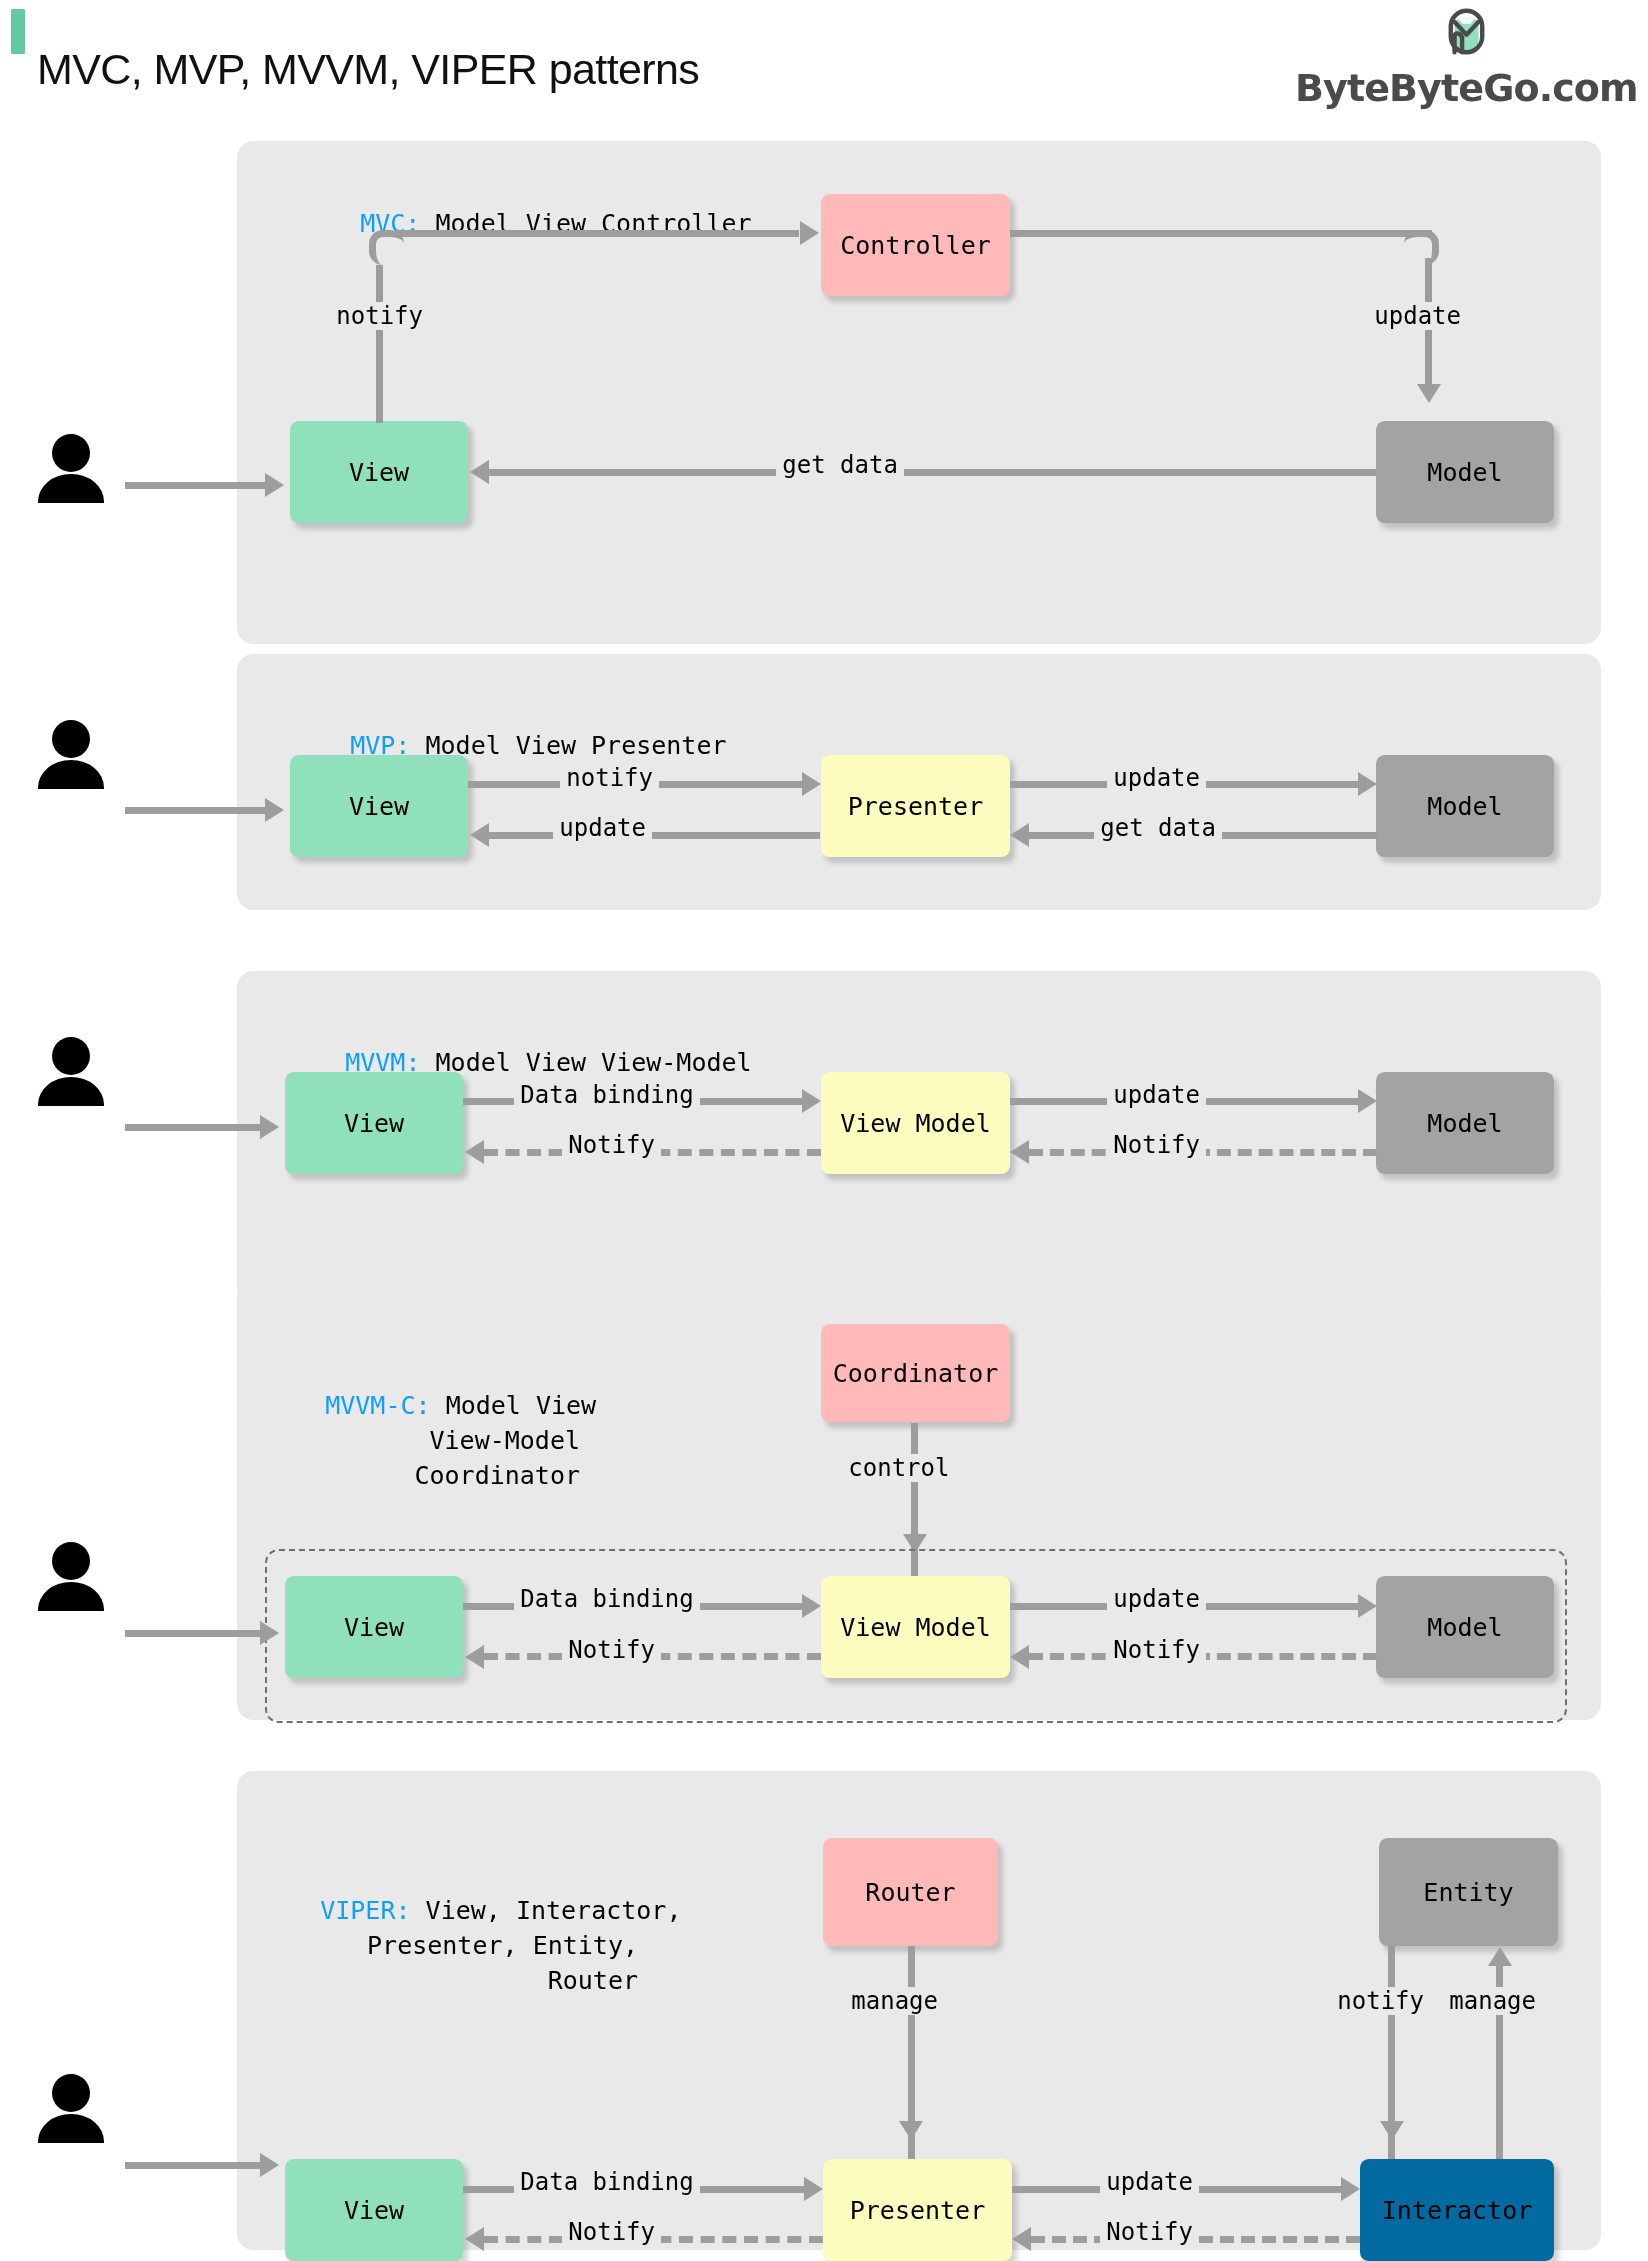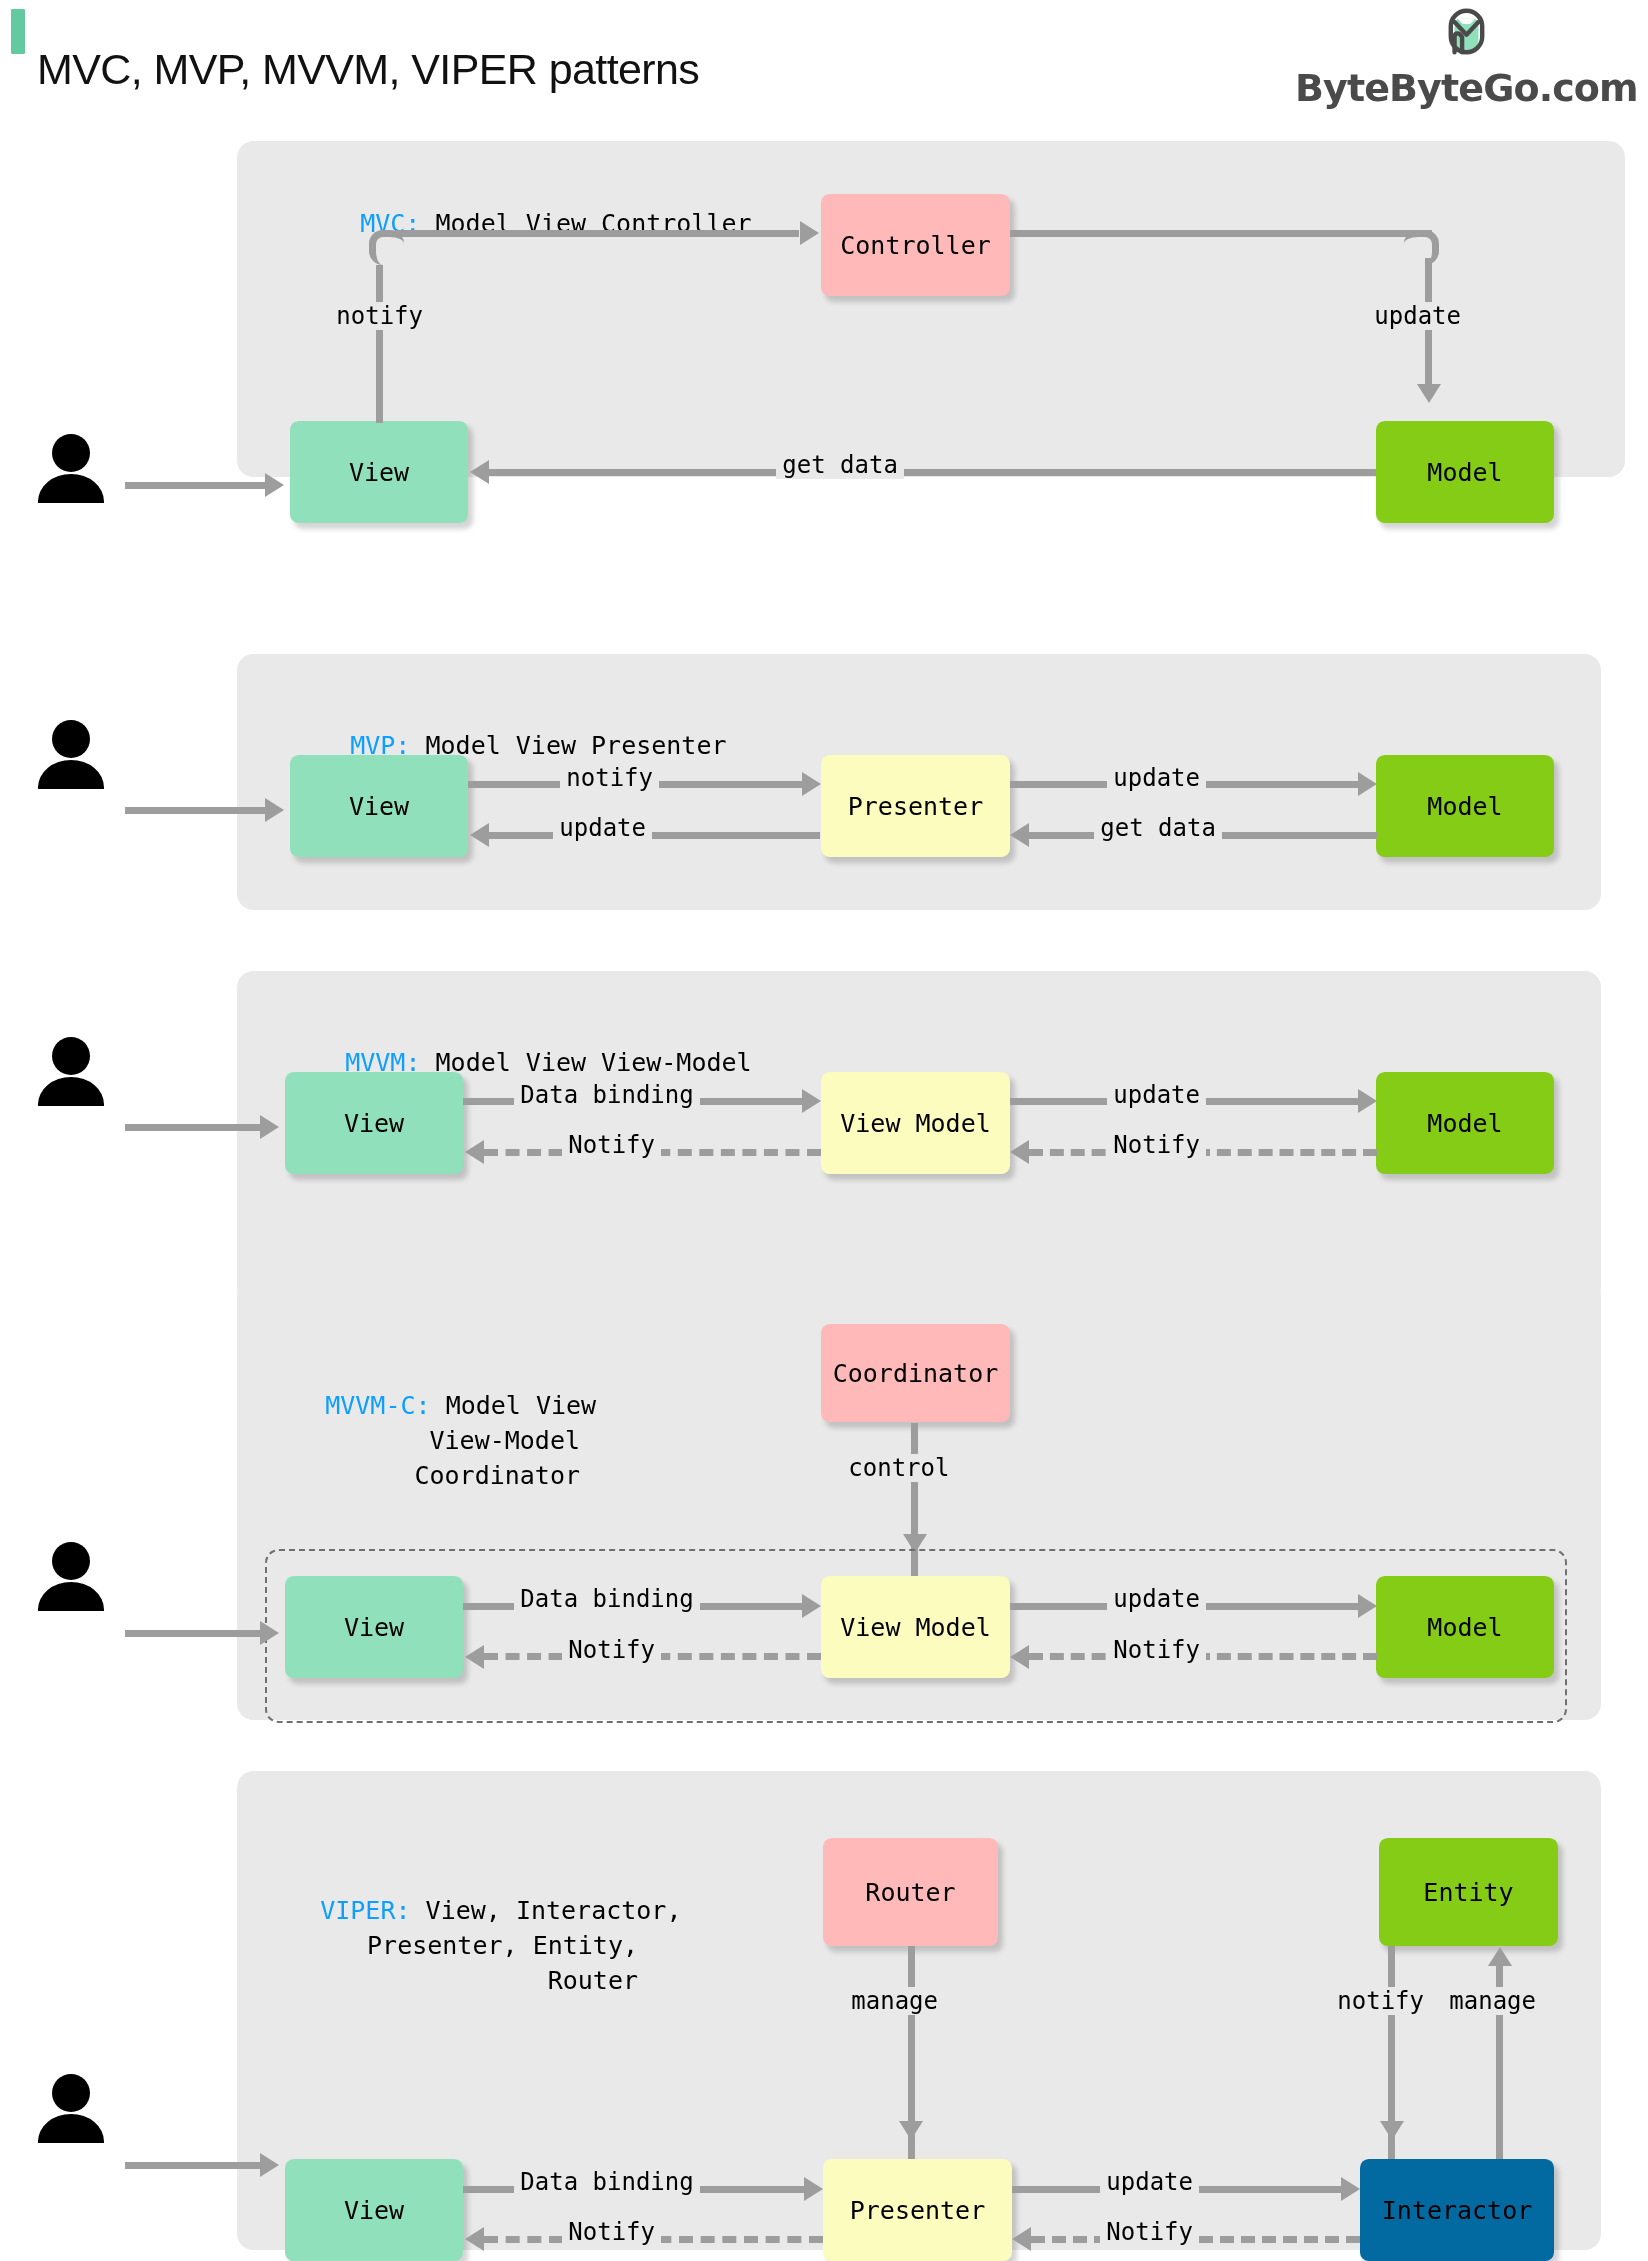--- a/index.html
+++ b/index.html
@@ -31,21 +31,21 @@
   .panel-title.right-al{text-align:right;}
 
   
   .node{
     position:absolute;border-radius:8.8px;
     display:flex;align-items:center;justify-content:center;
     font-size:25px;color:#000;white-space:nowrap;
     box-shadow:4.4px 5.7px 5.7px rgba(0,0,0,0.17);
   }
   .n-view{background:#8fe0bb;}
-  .n-model{background:#84cc16;}
+  .n-model{background:#a3a3a3;}
   .n-ctrl{background:#ffb9b9;}
   .n-pres{background:#fcfcbe;}
   .n-inter{background:#0369a1;}
 
   
   .person{position:absolute;width:66px;height:69px;}
   .person .head{position:absolute;left:14px;top:0;width:38px;height:38px;border-radius:50%;background:#000;}
   .person .body{position:absolute;left:0;top:40px;width:66px;height:29px;background:#000;
                 border-top-left-radius:35px 29px;border-top-right-radius:35px 29px;}
 
@@ -81,21 +81,21 @@
         <path d="M14 20 L31 38 L48 20" fill="none" stroke="#8fe0bb" stroke-width="9"></path>
         <rect x="6" y="4" width="50" height="66" rx="25" ry="25" fill="none" stroke="#4a4a4a" stroke-width="7"></rect>
         <path d="M12 22 L31 42 L50 22" fill="none" stroke="#4a4a4a" stroke-width="7" stroke-linecap="round" stroke-linejoin="round"></path>
         <path d="M12 70 L12 46 C12 38 20 38 24 46 L24 70" fill="none" stroke="#4a4a4a" stroke-width="7" stroke-linecap="round"></path>
       </svg>
     </div>
     <div id="brand-text">ByteByteGo.com</div>
   </div>
 </div>
 
-<div class="panel" style="left:237px;top:141px;width:1364px;height:336px;padding-left:24px;">
+<div class="panel" style="left:237px;top:141px;width:1364px;height:503px;">
   <div class="panel-title" style="left:63px;top:30px;">
     <span class="abbr">MVC:</span><span> Model View Controller</span>
   </div>
 
   <div class="node n-view" style="left:53px;top:280px;width:178px;height:102px;">
     <span>View</span>
   </div>
   <div class="node n-ctrl" style="left:584px;top:53px;width:189px;height:102px;">
     <span>Controller</span>
   </div>

